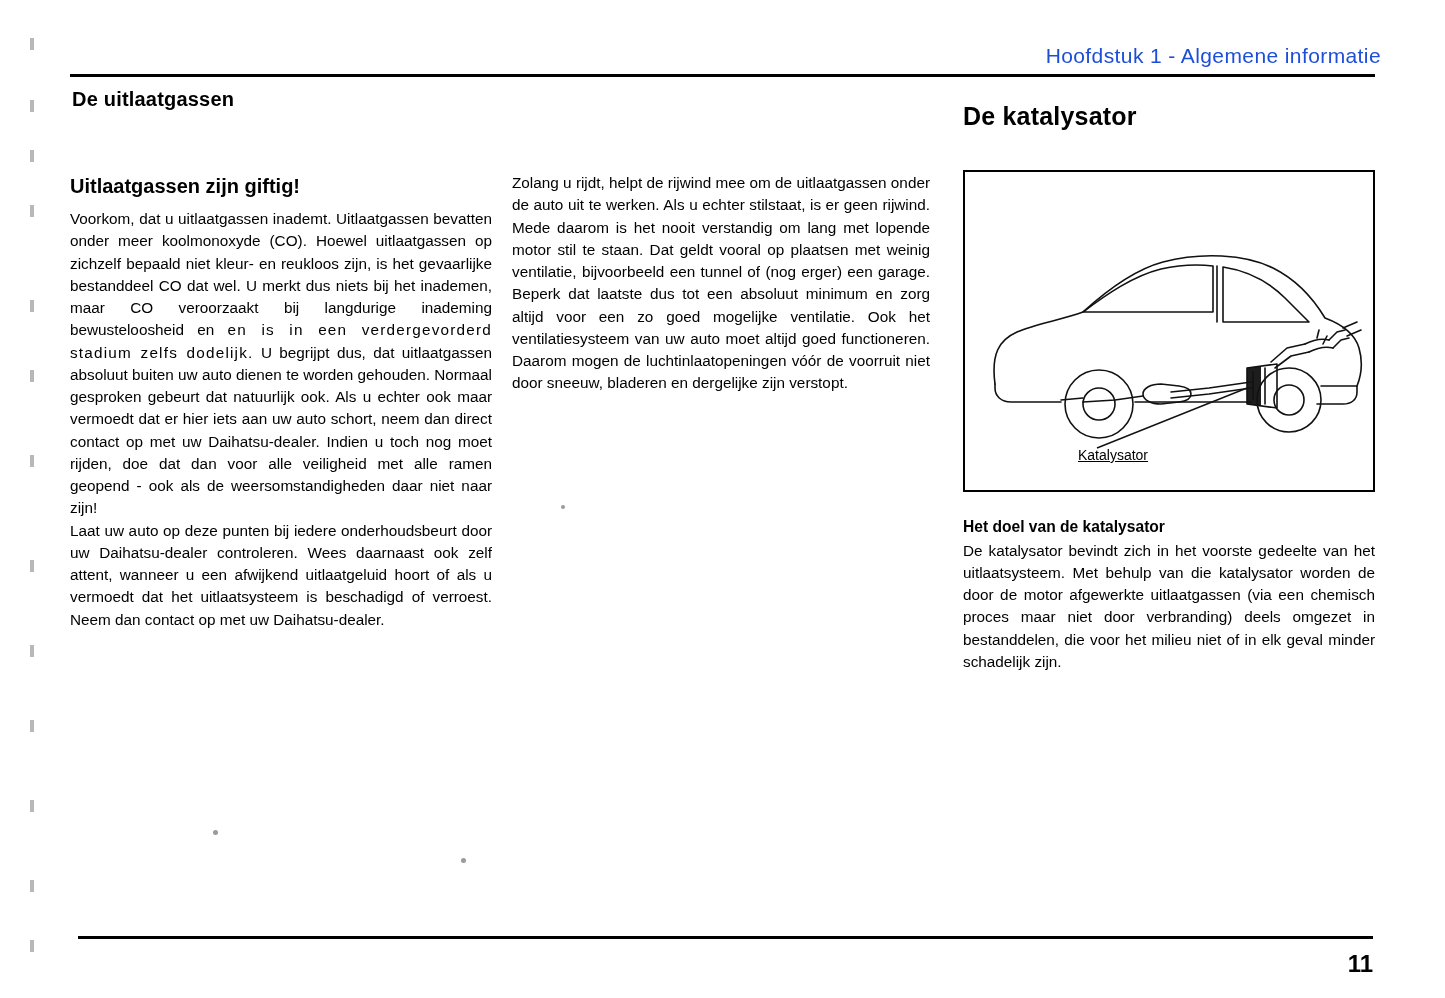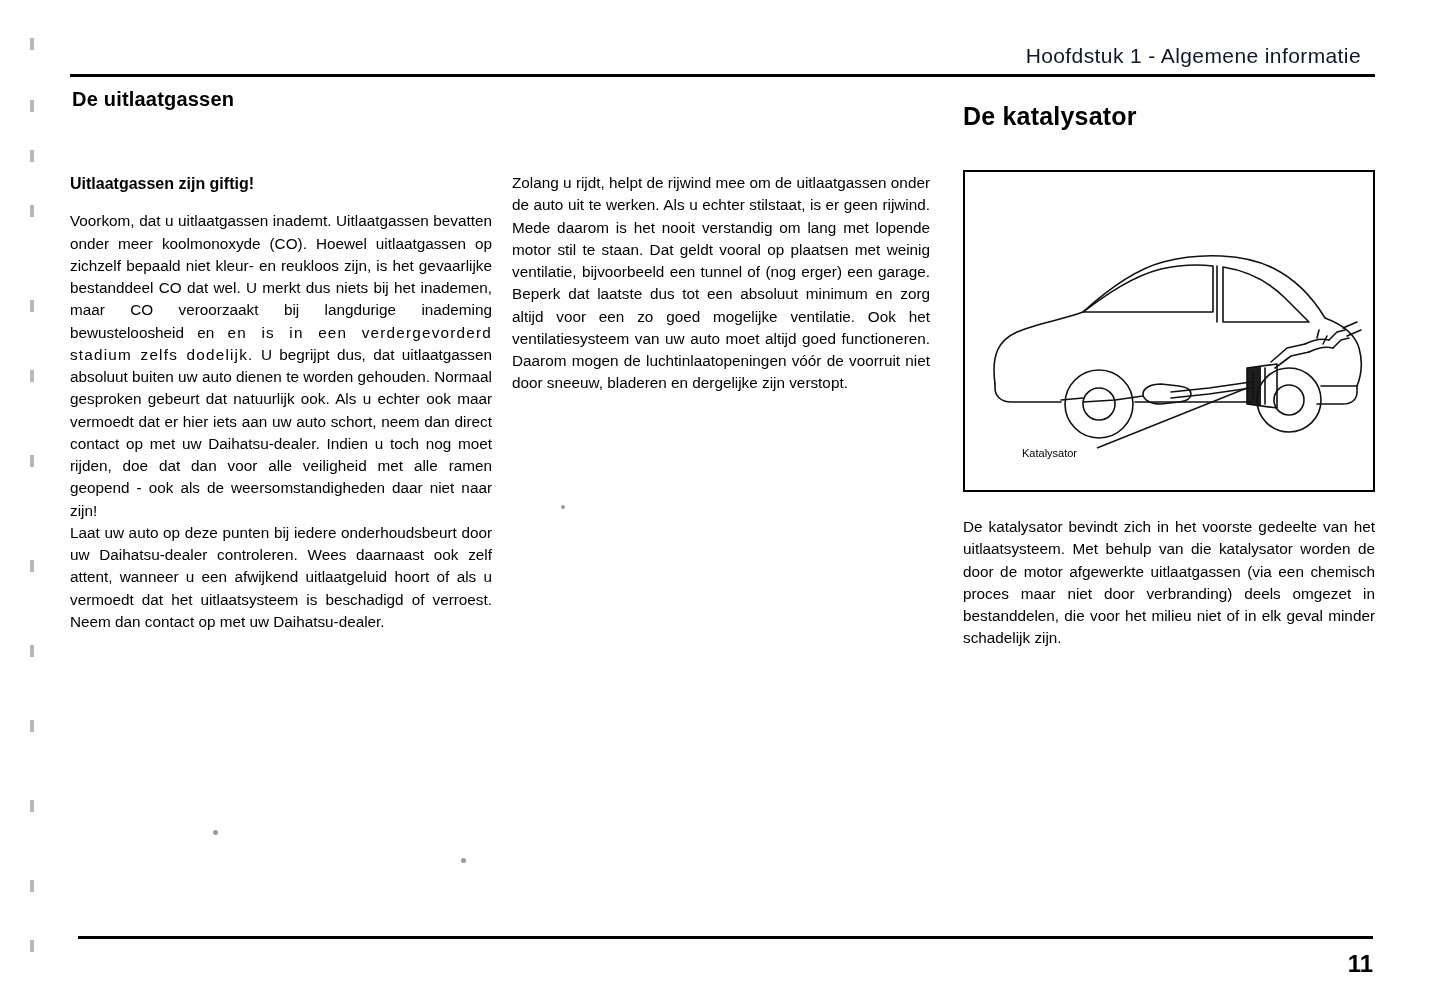--- a/index.html
+++ b/index.html
@@ -40,25 +40,25 @@
   .header-line {
     position: absolute;
     left: 70px;
     top: 74px;
     width: 1305px;
     height: 3px;
     background: #000;
   }
   .chapter-title {
     position: absolute;
-    right: 84px;
+    right: 64px;
     top: 44px;
     font-size: 21px;
     letter-spacing: 0.4px;
-    color: #0f172a;
+    color: #1d4ed8;
     white-space: nowrap;
   }
   .h1-left {
     position: absolute;
     left: 72px;
     top: 88px;
     font-size: 20px;
     font-weight: bold;
     letter-spacing: 0.2px;
   }
@@ -81,23 +81,23 @@
     margin: 0 0 0 0;
     text-align: justify;
     text-justify: inter-word;
   }
   .col-1 { left: 70px;  top: 172px; width: 422px; }
   .col-2 { left: 512px; top: 172px; width: 418px; }
   .col-3 { left: 963px; top: 516px; width: 412px; }
 
   .lead-bold {
     font-weight: bold;
-    font-size: 16px;
+    font-size: 20px;
     display: block;
-    margin-bottom: 15px;
+    margin-bottom: 7px;
   }
   .sub-bold {
     font-weight: bold;
     font-size: 15.6px;
     display: block;
     margin-bottom: 1px;
   }
   .wide {
     letter-spacing: 1.2px;
   }
@@ -109,23 +109,24 @@
     width: 412px;
     height: 322px;
     border: 2px solid #000;
     box-sizing: border-box;
     background: #fff;
     overflow: hidden;
   }
   .figure svg { display: block; }
   .fig-caption {
     position: absolute;
-    left: 1022px;
+    left: 1078px;
     top: 447px;
-    font-size: 11px;
+    font-size: 14px;
+    text-decoration: underline;
   }
 
   .footer-line {
     position: absolute;
     left: 78px;
     top: 936px;
     width: 1295px;
     height: 3px;
     background: #000;
   }
@@ -238,20 +239,21 @@
       <g fill="none" stroke="#111" stroke-width="1.5">
 
         <path d="M282 216 L132 276"></path>
       </g>
     </svg>
   </div>
   <div class="fig-caption">Katalysator</div>
 
   <div class="col col-3">
     <p>
+      <span class="sub-bold">Het doel van de katalysator</span>
       <span>De katalysator bevindt zich in het voorste gedeelte van het uitlaatsysteem. Met behulp van die katalysator worden de door de motor afgewerkte uitlaatgassen (via een chemisch proces maar niet door verbranding) deels omgezet in bestanddelen, die voor het milieu niet of in elk geval minder schadelijk zijn.</span>
     </p>
   </div>
 
   <div class="footer-line"></div>
   <div class="page-number">11</div>
 
   <div class="speck" style="left:213px;top:830px;width:5px;height:5px;"></div>
   <div class="speck" style="left:461px;top:858px;width:5px;height:5px;"></div>
   <div class="speck" style="left:561px;top:505px;width:4px;height:4px;"></div>

